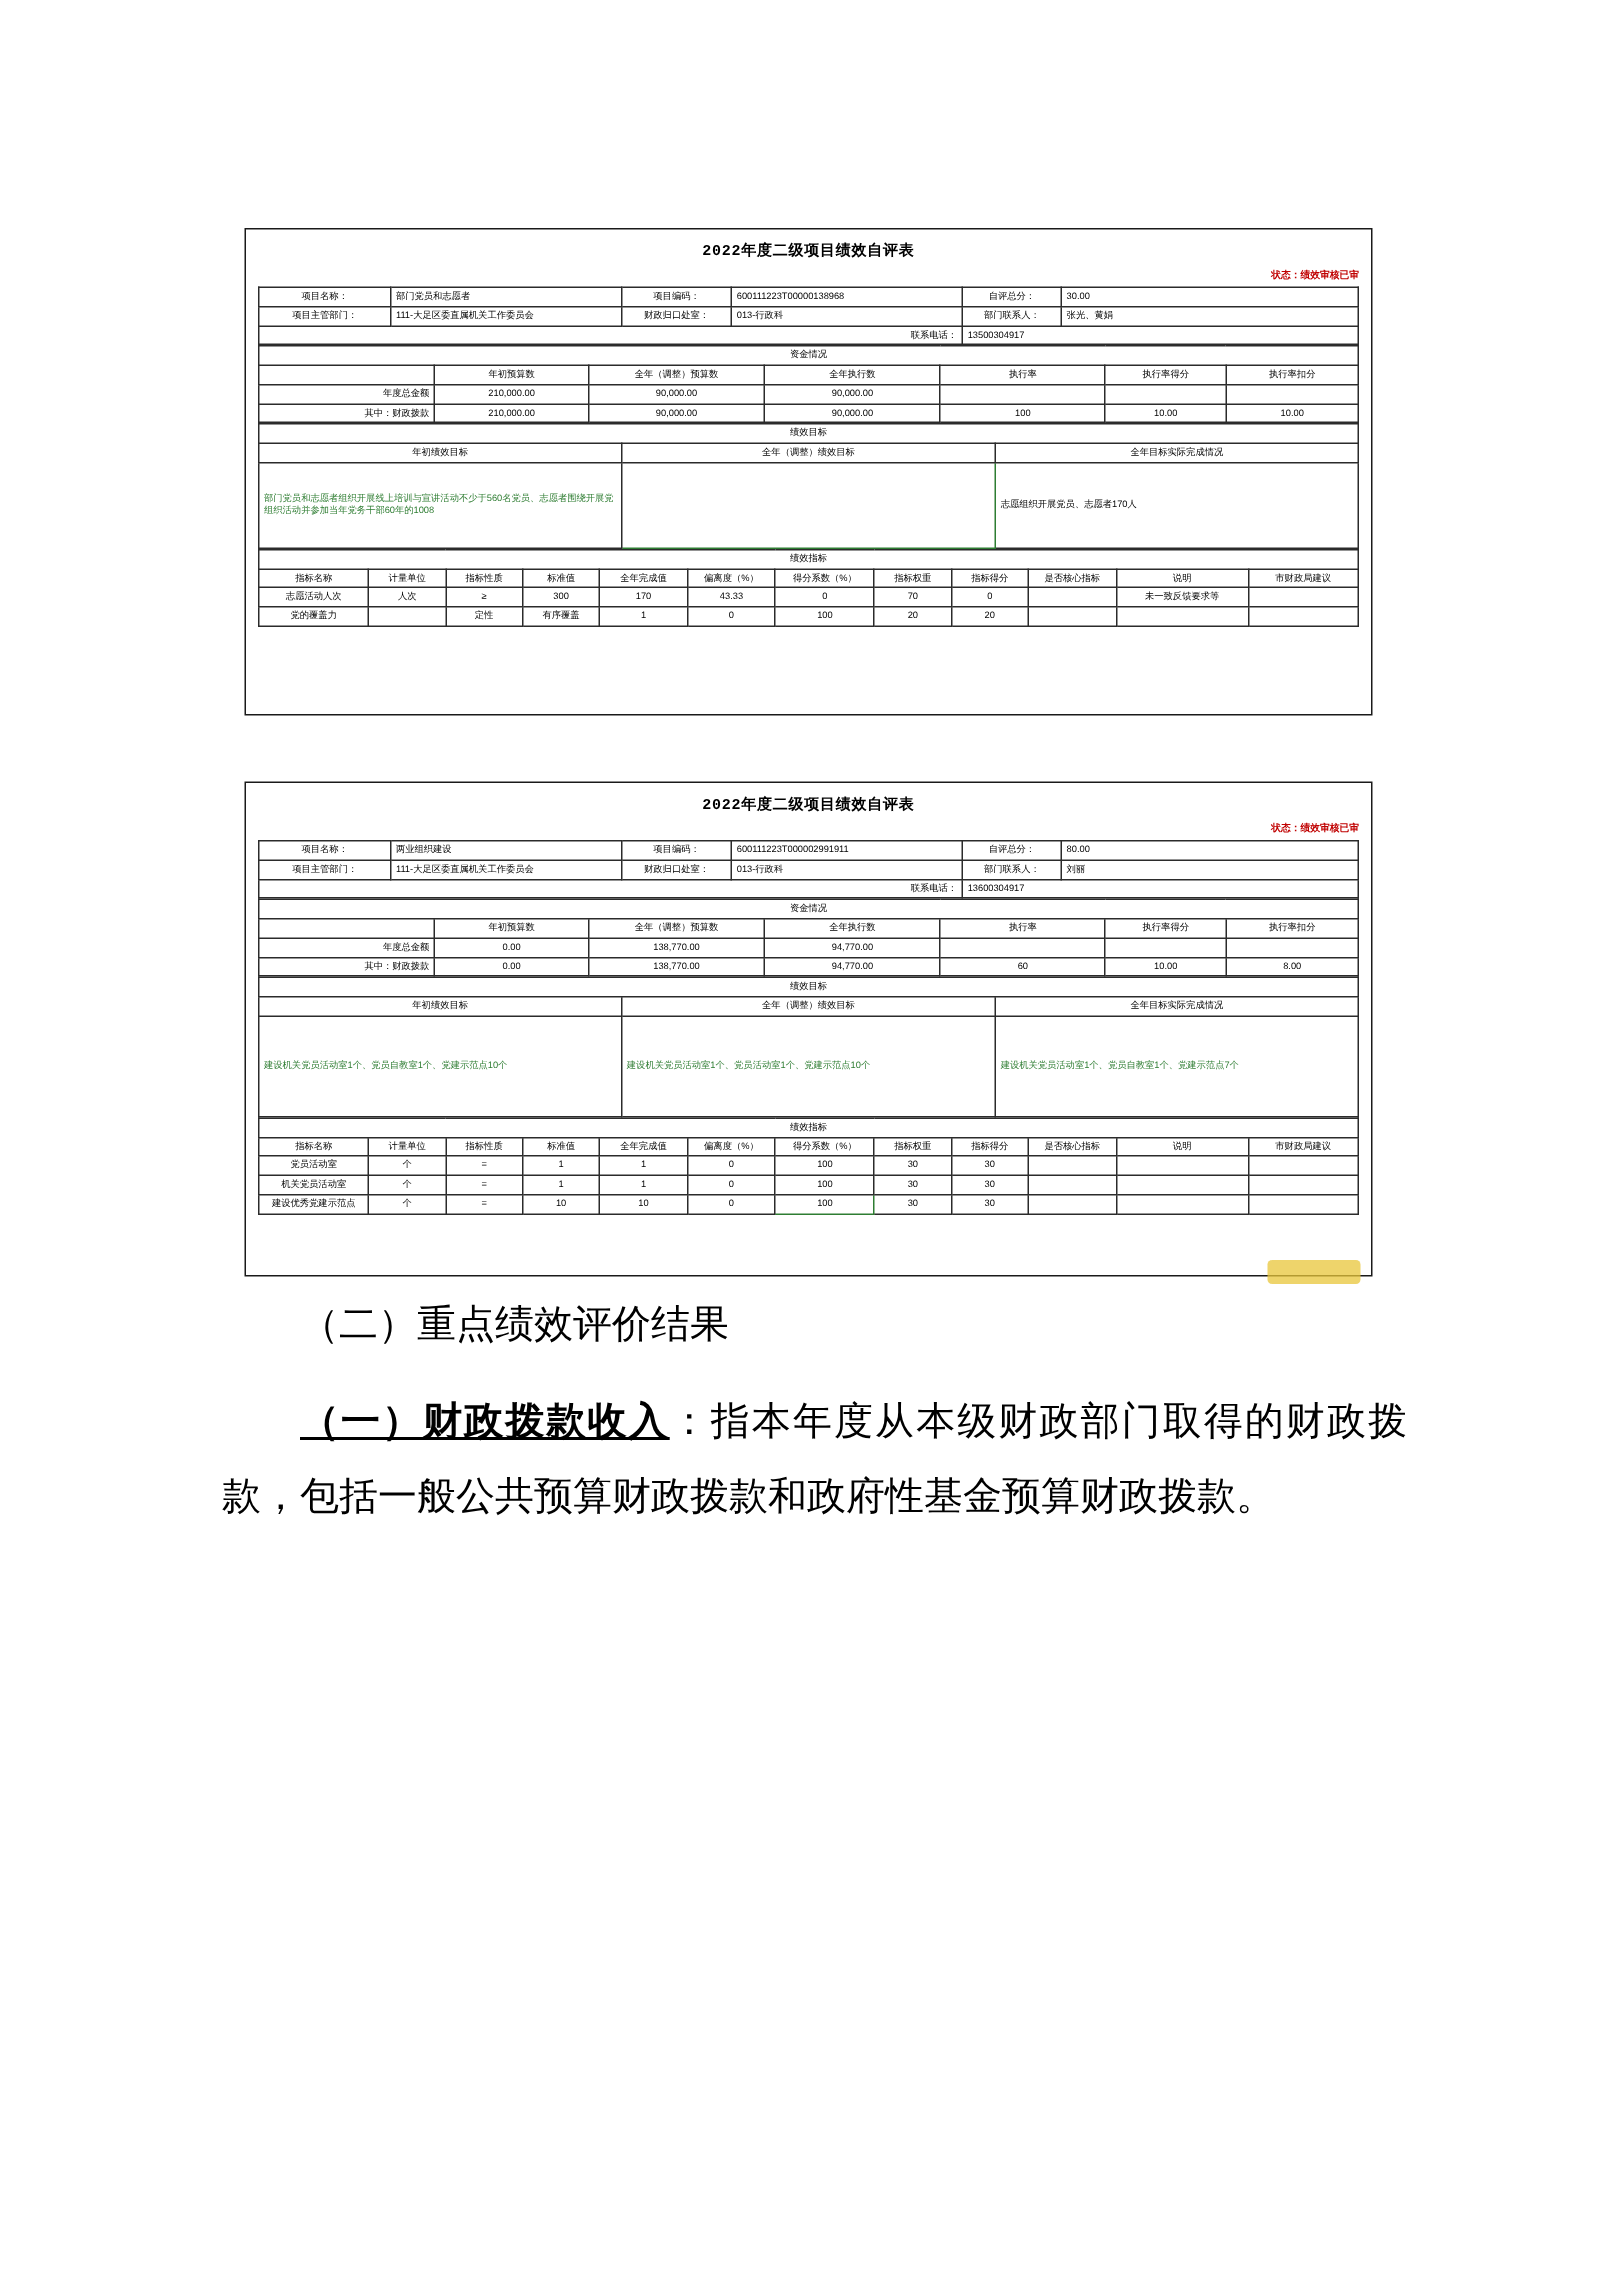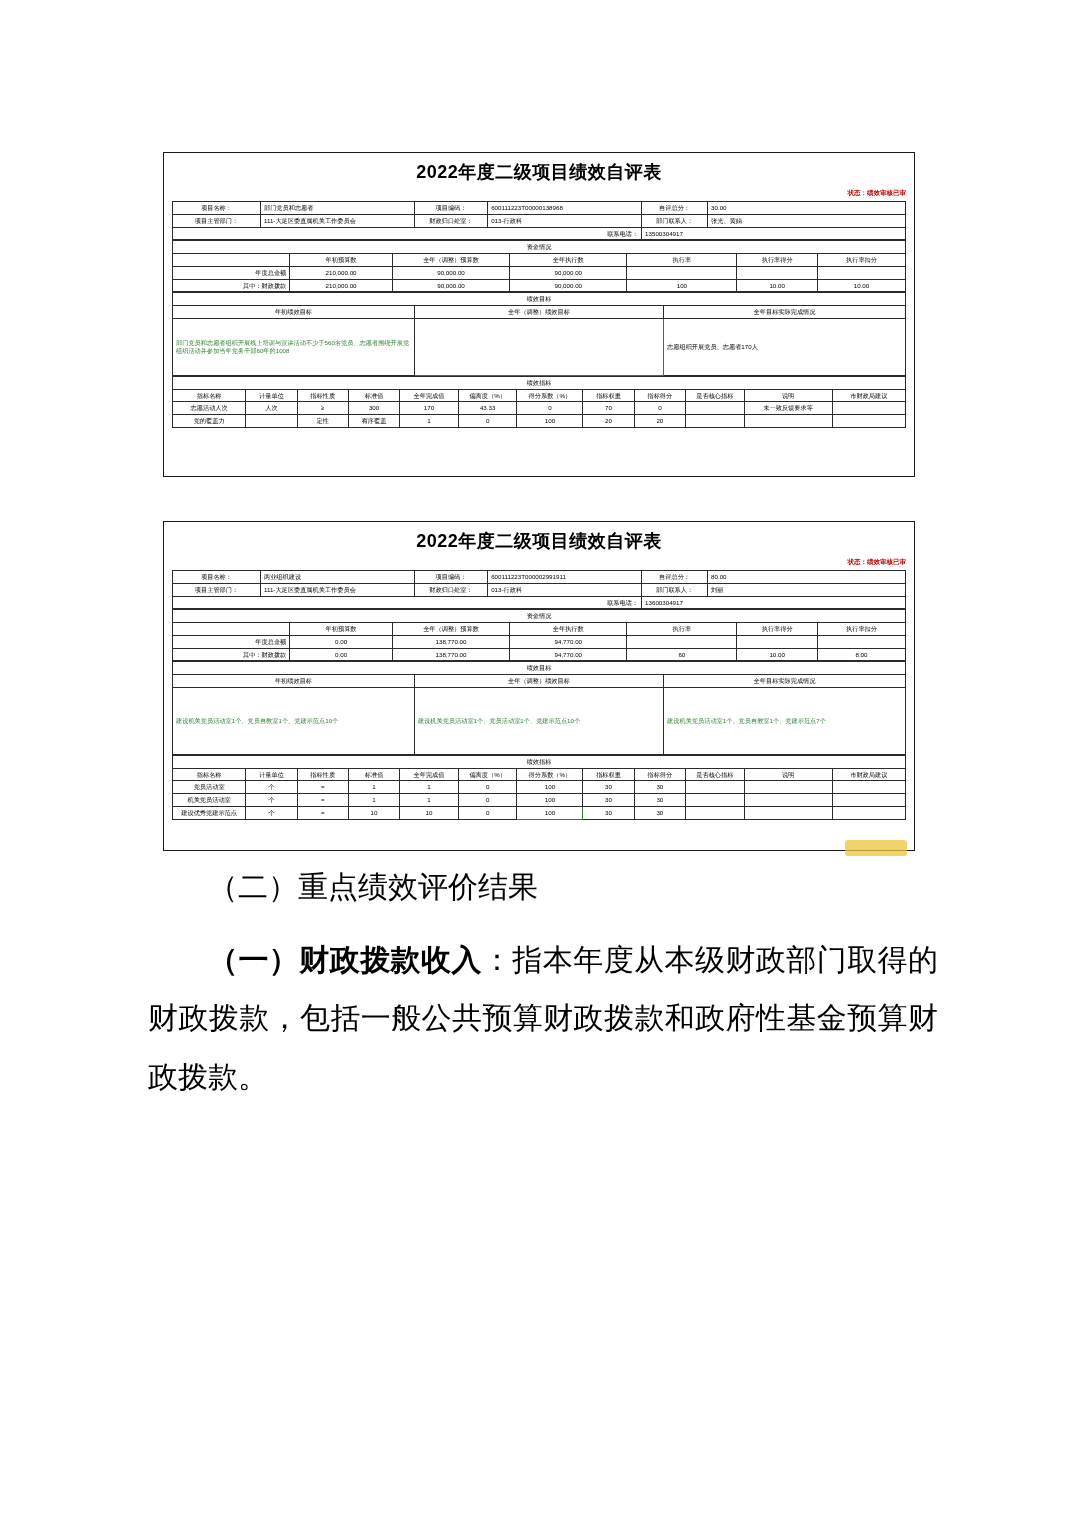--- a/index.html
+++ b/index.html
@@ -29,23 +29,24 @@
     background: #fff;
     box-sizing: border-box;
     font-family: "Liberation Sans", sans-serif;
   }
   .eval-table.t1 { left: 163px; top: 152px; width: 752px; height: 325px; }
   .eval-table.t2 { left: 163px; top: 521px; width: 752px; height: 330px; }
 
   .et-title {
     text-align: center;
     font-weight: bold;
-    font-size: 18px;
+    font-size: 10px;
     padding: 7px 0 5px 0;
     letter-spacing: .5px;
+    font-family: Liberation Mono, monospace;
   }
   .et-status {
     text-align: right;
     font-size: 6.5px;
     color: #c00000;
     font-weight: bold;
     padding: 0 8px 3px 0;
   }
   table.grid {
     border-collapse: collapse;
@@ -90,31 +91,31 @@
 
   
   .doc-text {
     position: absolute;
     left: 148px;
     top: 858px;
     width: 790px;
   }
   .p {
     font-family: "Liberation Serif", serif;
-    font-size: 30px;
+    font-size: 26px;
     line-height: 1.95;
     margin: 0 0 14px 0;
     text-align: justify;
   }
   .p.indent { text-indent: 2em; }
   .p.head {
     font-weight: bold;
     font-size: 27px;
   }
-  .p.bold-lead b { font-weight: bold; }
+  .p.bold-lead b { font-weight: bold; text-decoration: underline; }
 </style>
 </head>
 <body>
 
 <div class="page">
 
   <div class="eval-table t1">
     <div class="et-title">2022年度二级项目绩效自评表</div>
     <div class="et-status">状态：绩效审核已审</div>
 

